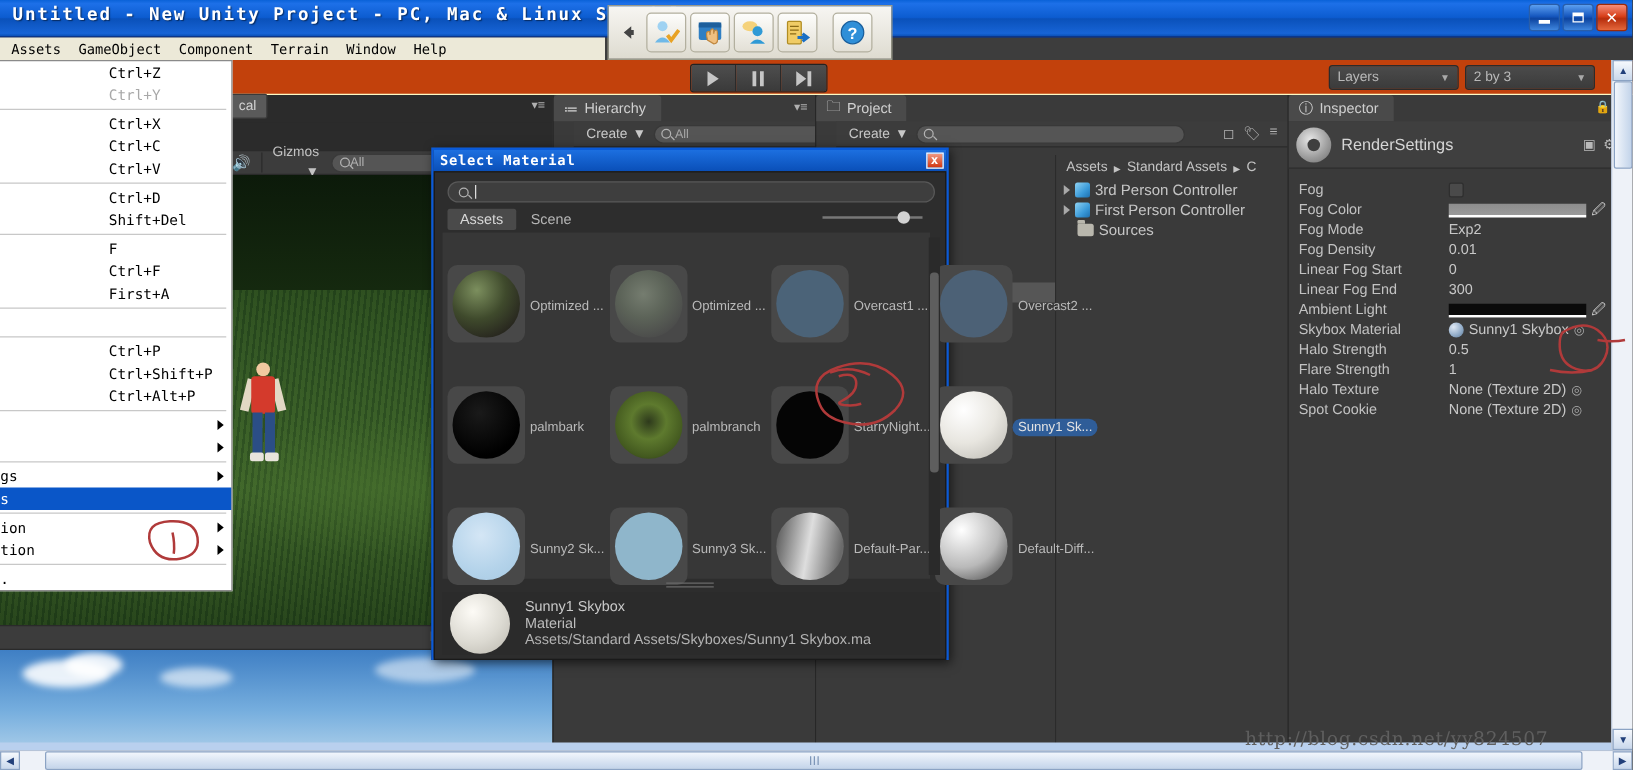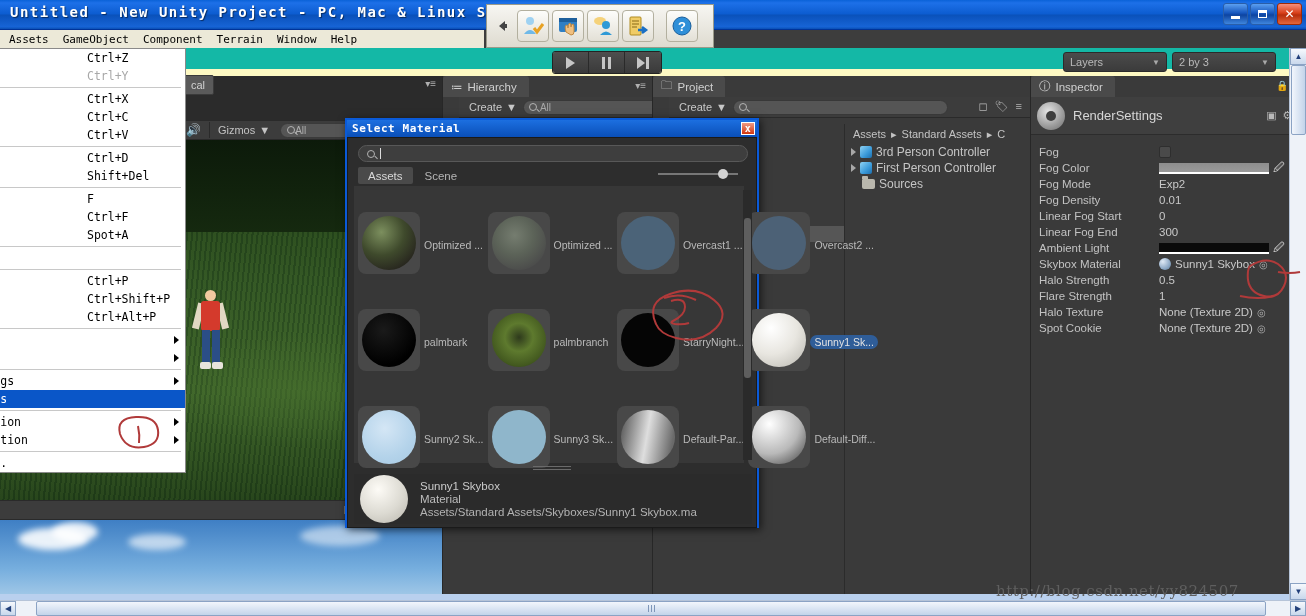--- a/index.html
+++ b/index.html
@@ -62,21 +62,21 @@
   .ftb-btn.plain { background: transparent; border: none; width: 22px;}
   .ftb-sep { width: 6px; }
 
   
   .unity {
     position: absolute; left: 0; top: 48px; width: 1306px; height: 552px;
     background: #373737;
   }
   .unity-toolbar {
     position: absolute; left: 0; top: 0; width: 100%; height: 28px;
-    background: #14b8a6; border-bottom: 7px solid #fef9c3;
+    background: #c2410c; border-bottom: 1px solid #fef9c3;
   }
   .play-group {
     position: absolute; left: 552px; top: 3px; display: flex;
     border: 1px solid #232323; border-radius: 3px; overflow: hidden;
   }
   .play-btn {
     width: 36px; height: 21px; background: linear-gradient(to bottom,#4e4e4e,#3a3a3a);
     display:flex;align-items:center;justify-content:center;
     border-right: 1px solid #2a2a2a; color:#c8c8c8; font-size: 11px;
   }
@@ -108,21 +108,21 @@
     color:#d2d2d2; font-size:11px; display:flex;align-items:center;
   }
   .scene-menuicon { position:absolute; right:6px; top:2px; color:#b0b0b0; font-size:10px;}
   .scene-toolbar2 {
     position:absolute; left:0; top:44px; width:442px; height:20px;
     background:#3c3c3c; border-top:1px solid #2a2a2a; border-bottom:1px solid #2a2a2a;
     display:flex; align-items:center;
   }
   .audio-ico { margin-left:186px; color:#c0c0c0; font-size:12px;}
   .vline { width:1px;height:16px;background:#2a2a2a;margin:0 8px;}
-  .gizmos-dd { color:#c3c3c3; font-size:11px; display:flex;align-items:flex-end;gap:4px;}
+  .gizmos-dd { color:#c3c3c3; font-size:11px; display:flex;align-items:flex-end;gap:4px;flex-direction:column;}
   .scene-search {
     margin-left:10px; width:150px; height:15px; border-radius:8px;
     background:#555; border:1px solid #3a3a3a; color:#b0b0b0; font-size:10px;
     display:flex;align-items:center;padding-left:6px;
   }
   .scene-viewport {
     position:absolute; left:0; top:64px; width:442px; height:360px; overflow:hidden;
     background: linear-gradient(to bottom, #1f3e1f 0%, #2c4a26 30%, #3a5c2e 60%, #27401f 100%);
   }
   .grass {
@@ -657,21 +657,21 @@
     <div class="msep"></div>
     <div class="mi">
         <span class="lbl">e Selected</span>
         <span class="sc">F</span>
       </div>
     <div class="mi">
         <span class="lbl"></span>
         <span class="sc">Ctrl+F</span>
       </div>
     <div class="mi">
-        <span class="sc">Spot+A</span>
+        <span class="sc">First+A</span>
       </div>
     <div class="msep"></div>
     <div class="mi">
         <span class="lbl">erences...</span>
         <span class="sc"></span>
       </div>
     <div class="msep"></div>
     <div class="mi">
         <span class="lbl"></span>
         <span class="sc">Ctrl+P</span>

